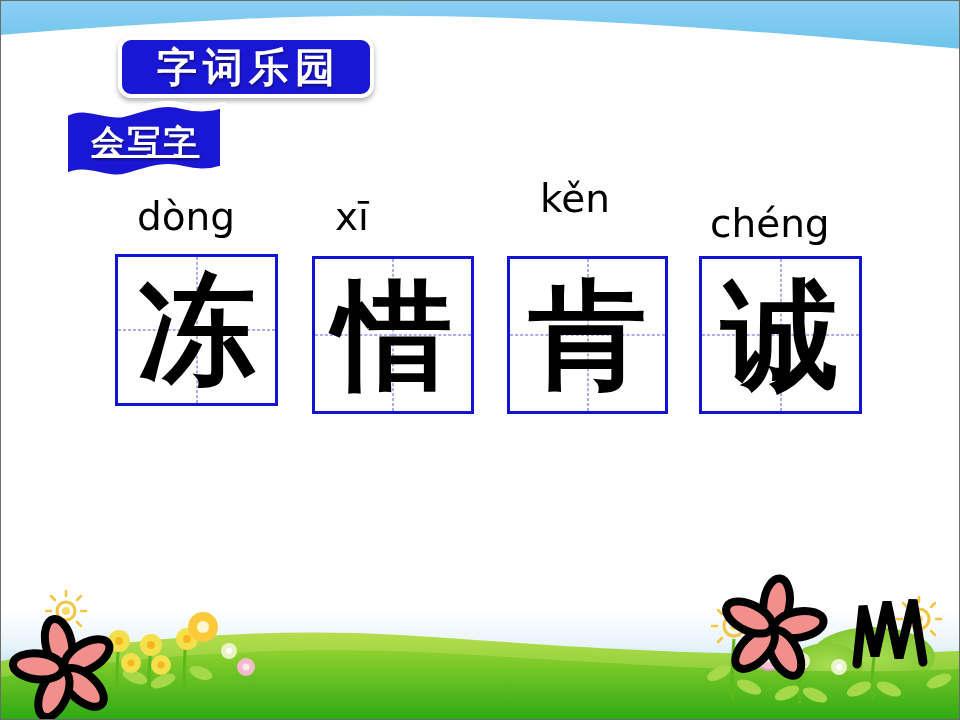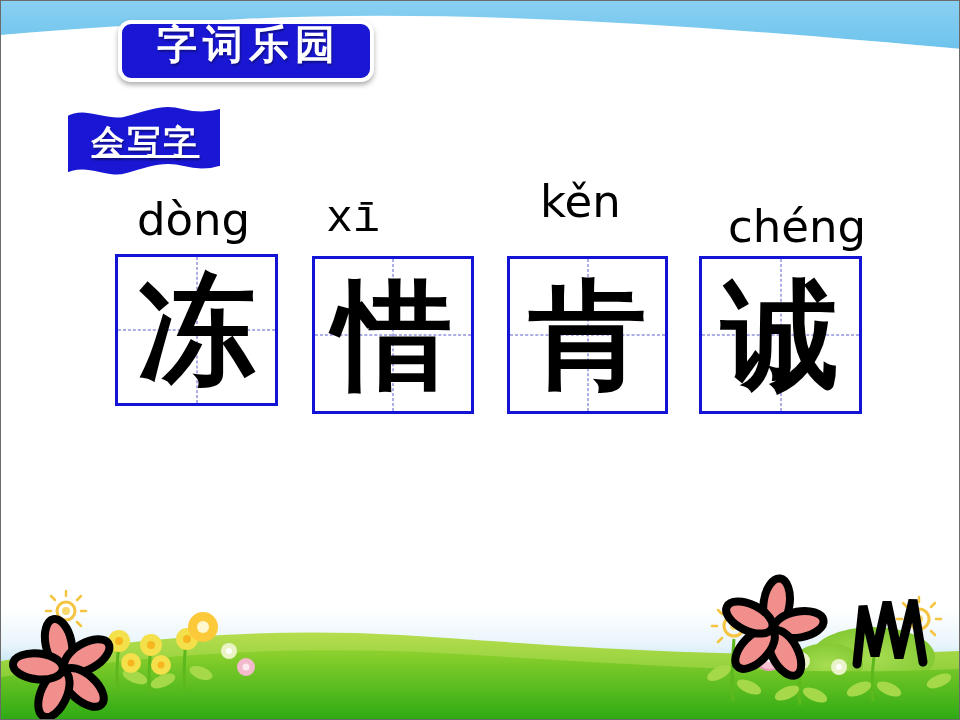--- a/index.html
+++ b/index.html
@@ -31,30 +31,30 @@
     position: absolute;
     left: 0; bottom: 0;
     width: 960px; height: 150px;
     overflow: hidden;
   }
 
   
   .title-banner {
     position: absolute;
     left: 117px;
-    top: 19px;
+    top: 35px;
     width: 256px;
     height: 62px;
     border-radius: 13px;
     background: #1a17d4;
     border: 4px solid #ffffff;
     box-sizing: border-box;
     box-shadow: 0 3px 5px rgba(110,110,110,0.55);
     display: flex;
-    align-items: flex-start;
+    align-items: center;
     justify-content: center;
   }
   .title-banner-text {
     color: #ffffff;
     font-family: "DejaVu Sans", "Liberation Sans", sans-serif;
     font-size: 40px;
     font-weight: bold;
     letter-spacing: 6px;
     text-indent: 6px;
     line-height: 1;
@@ -90,21 +90,21 @@
 
   
   .char-card {
     position: absolute;
   }
   .pinyin {
     position: absolute;
     white-space: nowrap;
     color: #000000;
     font-family: "DejaVu Sans", "Liberation Sans", sans-serif;
-    font-size: 45px;
+    font-size: 39px;
     font-weight: 500;
     line-height: 1;
   }
   .char-box {
     position: absolute;
     border: 3px solid #1313d6;
     box-sizing: border-box;
     background: #ffffff;
   }
   .char-box .v-line,
@@ -185,39 +185,39 @@
   <div class="char-card">
     <div class="pinyin" style="left:136px; top:196px;">dòng</div>
     <div class="char-box" style="left:114px; top:253px; width:163px; height:152px;">
       <div class="v-line"></div>
       <div class="h-line"></div>
       <div class="hanzi">冻</div>
     </div>
   </div>
 
   <div class="char-card">
-    <div class="pinyin" style="left:325px; top:196px;font-family:Liberation Mono, monospace;">xī</div>
+    <div class="pinyin" style="left:334px; top:196px;">xī</div>
     <div class="char-box" style="left:311px; top:255px; width:162px; height:158px;">
       <div class="v-line"></div>
       <div class="h-line"></div>
       <div class="hanzi">惜</div>
     </div>
   </div>
 
   <div class="char-card">
     <div class="pinyin" style="left:539px; top:178px;">kěn</div>
     <div class="char-box" style="left:506px; top:255px; width:161px; height:158px;">
       <div class="v-line"></div>
       <div class="h-line"></div>
       <div class="hanzi">肯</div>
     </div>
   </div>
 
   <div class="char-card">
-    <div class="pinyin" style="left:709px; top:203px;margin-left:18px;">chéng</div>
+    <div class="pinyin" style="left:709px; top:203px;">chéng</div>
     <div class="char-box" style="left:698px; top:255px; width:163px; height:158px;">
       <div class="v-line"></div>
       <div class="h-line"></div>
       <div class="hanzi">诚</div>
     </div>
   </div>
 
   <div class="ground-layer">
     <svg width="960" height="150" viewBox="0 0 960 150">
       <defs>

